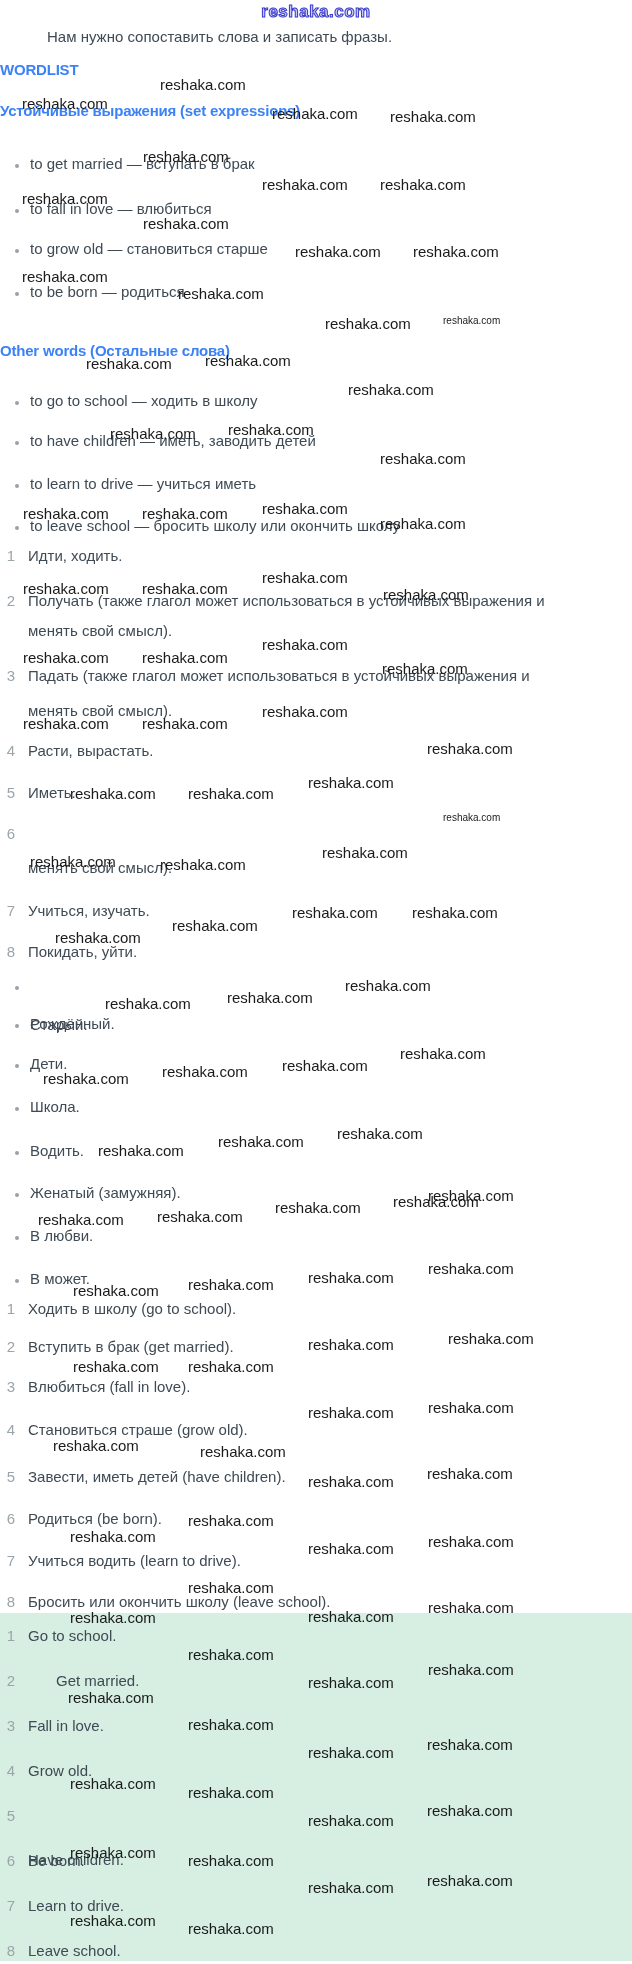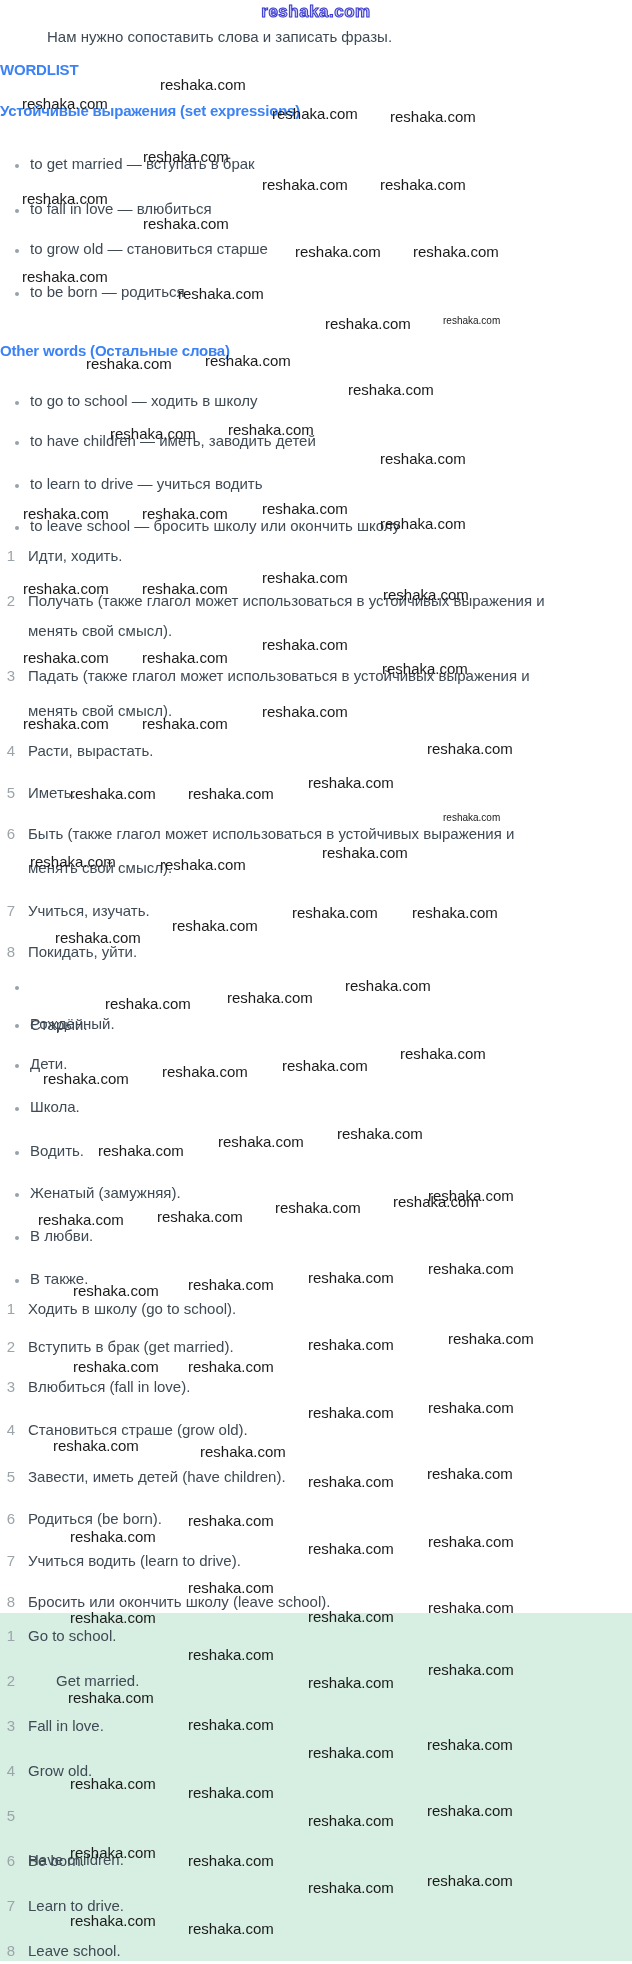--- a/index.html
+++ b/index.html
@@ -36,53 +36,52 @@
     <div class="line" style="left: 30px; top: 200px;">to fall in love — влюбиться</div>
     <div class="dot" style="left: 15px; top: 249px;"></div>
     <div class="line" style="left: 30px; top: 240px;">to grow old — становиться старше</div>
     <div class="dot" style="left: 15px; top: 292px;"></div>
     <div class="line" style="left: 30px; top: 283px;">to be born — родиться</div>
     <div class="dot" style="left: 15px; top: 401px;"></div>
     <div class="line" style="left: 30px; top: 392px;">to go to school — ходить в школу</div>
     <div class="dot" style="left: 15px; top: 441px;"></div>
     <div class="line" style="left: 30px; top: 432px;">to have children — иметь, заводить детей</div>
     <div class="dot" style="left: 15px; top: 484px;"></div>
-    <div class="line" style="left: 30px; top: 475px;">to learn to drive — учиться водить</div>
+    <div class="line" style="left: 30px; top: 475px;">to learn to drive — учиться иметь</div>
     <div class="dot" style="left: 15px; top: 526px;"></div>
     <div class="line" style="left: 30px; top: 517px; text-align: right;">to leave school — бросить школу или окончить школу</div>
     <div class="dot" style="left: 15px; top: 986px;"></div>
     <div class="line" style="left: 30px; top: 977px; margin-top: 39px;">Старый.</div>
     <div class="dot" style="left: 15px; top: 1024px;"></div>
     <div class="line" style="left: 30px; top: 1015px;">Рождённый.</div>
     <div class="dot" style="left: 15px; top: 1064px;"></div>
     <div class="line" style="left: 30px; top: 1055px;">Дети.</div>
     <div class="dot" style="left: 15px; top: 1107px;"></div>
     <div class="line" style="left: 30px; top: 1098px;">Школа.</div>
     <div class="dot" style="left: 15px; top: 1151px;"></div>
     <div class="line" style="left: 30px; top: 1142px;">Водить.</div>
     <div class="dot" style="left: 15px; top: 1193px;"></div>
     <div class="line" style="left: 30px; top: 1184px;">Женатый (замужняя).</div>
     <div class="dot" style="left: 15px; top: 1236px;"></div>
     <div class="line" style="left: 30px; top: 1227px;">В любви.</div>
     <div class="dot" style="left: 15px; top: 1279px;"></div>
-    <div class="line" style="left: 30px; top: 1270px;">В также.</div>
+    <div class="line" style="left: 30px; top: 1270px;">В может.</div>
     <div class="numlbl" style="left: 2px; top: 547px;">1</div>
     <div class="line" style="left: 28px; top: 547px;">Идти, ходить.</div>
     <div class="numlbl" style="left: 2px; top: 592px;">2</div>
     <div class="line" style="left: 28px; top: 592px;">Получать (также глагол может использоваться в устойчивых выражения и</div>
     <div class="line" style="left: 28px; top: 622px;">менять свой смысл).</div>
     <div class="numlbl" style="left: 2px; top: 667px;">3</div>
     <div class="line" style="left: 28px; top: 667px;">Падать (также глагол может использоваться в устойчивых выражения и</div>
     <div class="line" style="left: 28px; top: 702px;">менять свой смысл).</div>
     <div class="numlbl" style="left: 2px; top: 742px;">4</div>
     <div class="line" style="left: 28px; top: 742px;">Расти, вырастать.</div>
     <div class="numlbl" style="left: 2px; top: 784px;">5</div>
     <div class="line" style="left: 28px; top: 784px;">Иметь.</div>
     <div class="numlbl" style="left: 2px; top: 825px;">6</div>
-    <div class="line" style="left: 28px; top: 825px;">Быть (также глагол может использоваться в устойчивых выражения и</div>
     <div class="line" style="left: 28px; top: 859px;">менять свой смысл).</div>
     <div class="numlbl" style="left: 2px; top: 902px;">7</div>
     <div class="line" style="left: 28px; top: 902px;">Учиться, изучать.</div>
     <div class="numlbl" style="left: 2px; top: 943px;">8</div>
     <div class="line" style="left: 28px; top: 943px;">Покидать, уйти.</div>
     <div class="numlbl" style="left: 2px; top: 1300px;">1</div>
     <div class="line" style="left: 28px; top: 1300px;">Ходить в школу (go to school).</div>
     <div class="numlbl" style="left: 2px; top: 1338px;">2</div>
     <div class="line" style="left: 28px; top: 1338px;">Вступить в брак (get married).</div>
     <div class="numlbl" style="left: 2px; top: 1378px;">3</div>

